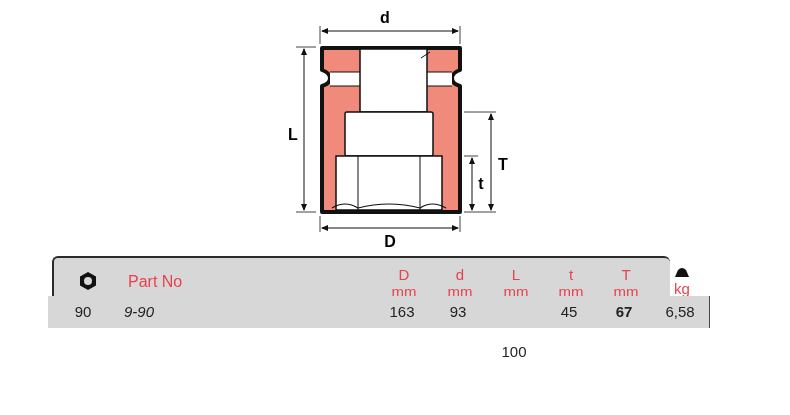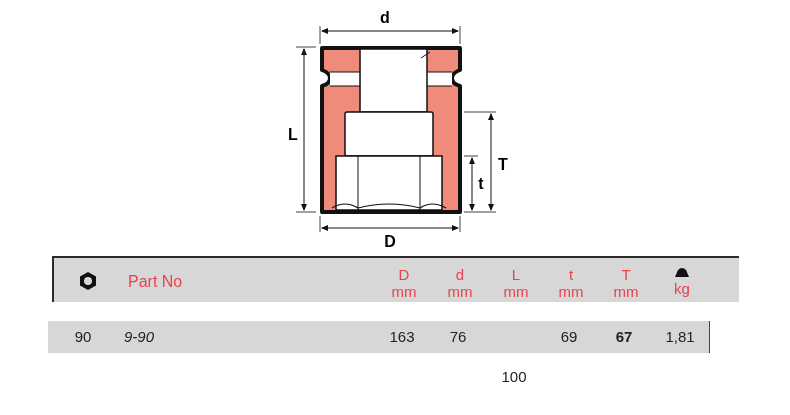--- a/index.html
+++ b/index.html
@@ -1,19 +1,19 @@
 <!DOCTYPE html>
 <html><head>
   <meta charset="utf-8">
   <style>
     html,body{margin:0;padding:0;background:#ffffff;}
     body{width:790px;height:415px;position:relative;overflow:hidden;font-family:"Liberation Sans",sans-serif;}
     #drawing{position:absolute;left:270px;top:0;width:260px;height:255px;}
-    .hdr{position:absolute;left:52px;top:256px;width:687px;height:46px;background:#d7d7d7;border-top:2px solid #2b2b2b;border-left:2px solid #2b2b2b;box-sizing:border-box;}
-    .row{position:absolute;left:48px;top:321px;width:662px;height:32px;background:#d7d7d7;border-right:1.5px solid #444;box-sizing:border-box;}
+    .hdr{position:absolute;left:52px;top:256px;width:618px;height:46px;background:#d7d7d7;border-top:2px solid #2b2b2b;border-left:2px solid #2b2b2b;box-sizing:border-box;border-radius:6px;}
+    .row{position:absolute;left:48px;top:296px;width:662px;height:32px;background:#d7d7d7;border-right:1.5px solid #444;box-sizing:border-box;}
     .cell{position:absolute;text-align:center;}
     .hdr .red{color:#e8434d;font-size:15px;line-height:17px;}
     .row .v{font-size:15px;color:#222;top:7px;}
     .partno{position:absolute;left:74px;top:15px;color:#e8434d;font-size:16px;}
   </style>
 </head>
 <body>
 
 <svg id="drawing" viewBox="270 0 260 255">
 
@@ -94,18 +94,18 @@
         <path d="M1 11 L4 4 Q8 0 12 4 L15 11 Z" fill="#111"></path>
       </svg>
     <div>kg</div>
   </div>
 </div>
 
 <div class="row">
   <span class="cell v" style="left:24px;width:22px;">90</span>
   <span class="cell v" style="left:76px;font-style:italic;">9-90</span>
   <span class="cell v" style="left:334px;width:40px;">163</span>
-  <span class="cell v" style="left:390px;width:40px;">76</span>
+  <span class="cell v" style="left:390px;width:40px;">93</span>
   <span class="cell v" style="left:446px;width:40px;margin-top:40px;">100</span>
-  <span class="cell v" style="left:501px;width:40px;">69</span>
+  <span class="cell v" style="left:501px;width:40px;">45</span>
   <span class="cell v" style="left:556px;width:40px;font-weight:bold;">67</span>
-  <span class="cell v" style="left:612px;width:40px;">1,81</span>
+  <span class="cell v" style="left:612px;width:40px;">6,58</span>
 </div>
 
 </body></html>

